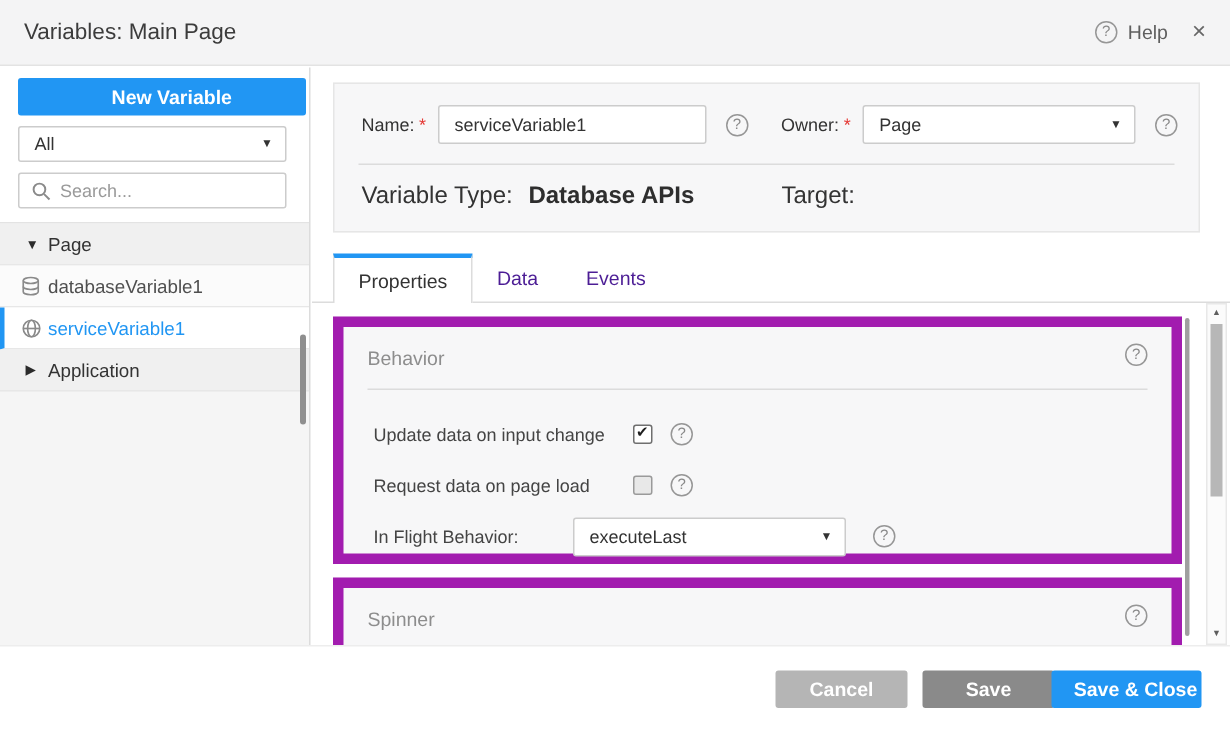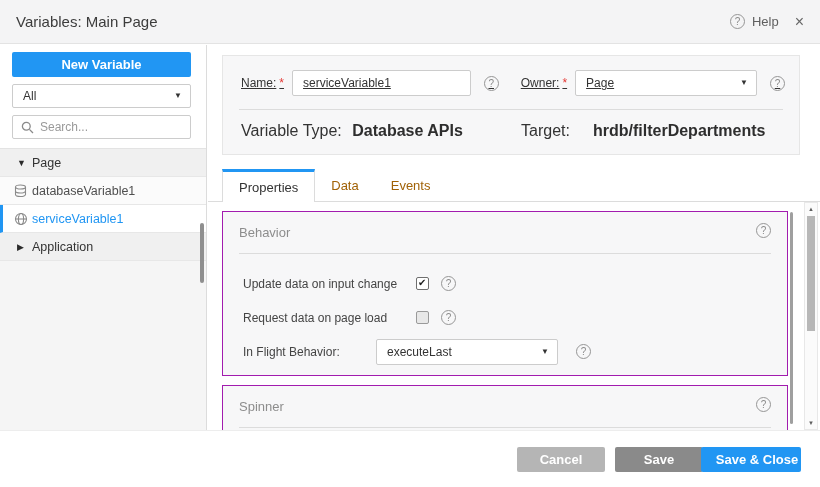--- a/index.html
+++ b/index.html
@@ -14,64 +14,64 @@
   .header-title{font-size:15px;color:#3c3c3c;}
   .header-right{margin-left:auto;display:flex;align-items:center;color:#5f5f5f;font-size:13px;}
   .header-right .help-circle{margin-right:7px;}
   .close-x{font-size:16px;color:#666;margin-left:16px;cursor:pointer;}
   .help-circle{width:15px;height:15px;border:1px solid #969696;border-radius:50%;color:#8a8a8a;
     font-size:10px;line-height:13px;text-align:center;display:inline-block;box-sizing:border-box;background:transparent;}
   
   .sidebar{position:absolute;left:0;top:45px;width:207px;height:385px;background:#fff;
     border-right:1px solid #dcdcdc;box-sizing:border-box;}
   .btn-new{position:absolute;left:12px;top:7px;width:179px;height:25px;border-radius:2px;
-    color:#fff;font-size:13px;font-weight:bold;text-align:center;line-height:25px;cursor:pointer;}
+    color:#fff;font-size:13px;font-weight:bold;text-align:center;line-height:25px;cursor:pointer;padding-left:13px;}
   .filter-select{position:absolute;left:12px;top:39px;width:179px;height:24px;border:1px solid #ccc;
     border-radius:2px;background:#fff;font-size:12px;color:#333;line-height:22px;padding:0 10px;box-sizing:border-box;}
   .sel-caret{position:absolute;right:8px;top:0;font-size:8px;color:#333;line-height:inherit;}
   .search-box{position:absolute;left:12px;top:70px;width:179px;height:24px;border:1px solid #ccc;
     border-radius:2px;background:#fff;display:flex;align-items:center;padding:0 8px;box-sizing:border-box;}
   .search-ph{font-size:12px;color:#9a9a9a;margin-left:6px;}
   .tree{position:absolute;left:0;top:103px;right:0;bottom:0;background:#f5f5f5;border-top:1px solid #e3e3e3;}
   .tree-row{height:28px;border-bottom:1px solid #e7e7e7;display:flex;align-items:center;
     font-size:12.5px;position:relative;padding-left:32px;box-sizing:border-box;cursor:pointer;}
   .row-group{background:#f0f0f0;color:#333;}
   .row-item{background:#fbfbfb;color:#4f4f4f;}
   .row-selected{background:#fff;border-left:3px solid #2196f3;padding-left:29px;}
   .tree-caret{position:absolute;left:17px;font-size:9px;color:#2b2b2b;}
   .tree-icon{position:absolute;left:14px;top:7px;}
   .row-selected .tree-icon{left:11px;}
   .side-thumb{position:absolute;right:2px;top:178px;width:4px;height:60px;background:#8f8f8f;border-radius:2px;}
   
   .main{position:absolute;left:208px;top:45px;width:612px;height:385px;background:#fff;}
   .form-panel{position:absolute;left:14px;top:10px;width:578px;height:100px;background:#f7f7f8;
     border:1px solid #e6e6e6;box-sizing:border-box;}
-  .form-row1{display:flex;align-items:center;margin:14px 14px 0 18px;font-size:12px;color:#333;text-decoration:underline;}
+  .form-row1{display:flex;align-items:center;margin:14px 14px 0 18px;font-size:12px;color:#333;}
   .req{color:#e53935;margin-left:3px;}
   .text-input{width:182px;height:26px;border:1px solid #ccc;background:#fff;font-size:12px;color:#333;
     padding:0 10px;box-sizing:border-box;margin-left:8px;border-radius:2px;font-family:inherit;}
   .ui-select{height:26px;border:1px solid #ccc;background:#fff;position:relative;font-size:12px;color:#333;
     line-height:24px;padding:0 22px 0 10px;box-sizing:border-box;border-radius:2px;cursor:pointer;}
   .owner-select{width:185px;margin-left:8px;}
   .owner-label{margin-left:22px;}
   .inline-help{margin-left:13px;flex:none;}
   .form-divider{border-top:1px solid #dcdcdc;margin:13px 16px 0 16px;}
   .form-row2{position:relative;margin:12px 16px 0 18px;height:15px;font-size:16px;color:#333;}
   .fv{font-weight:bold;margin-left:6px;color:#2e2e2e;}
   .target-label{position:absolute;left:280px;top:0;}
   .target-value{position:absolute;left:352px;top:0;font-weight:bold;color:#2e2e2e;}
   
   .tab-bar{position:absolute;left:0;top:124px;width:687px;height:33px;border-bottom:1px solid #dcdcdc;
     display:flex;box-sizing:border-box;background:#fff;}
-  .tab{font-size:13px;color:#a16207;padding:0 16px;display:flex;align-items:center;cursor:pointer;}
+  .tab{font-size:13px;color:#4c1d95;padding:0 16px;display:flex;align-items:center;cursor:pointer;}
   .tab-active{margin-left:14px;background:#fff;border:1px solid #dcdcdc;border-top:3px solid #2196f3;
     border-bottom:none;color:#333;margin-bottom:-1px;z-index:2;}
   
   .content{position:absolute;left:0;top:157px;width:612px;height:228px;overflow:hidden;background:#fff;}
-  .panel{position:absolute;left:14px;width:566px;background:#f7f7f8;border:1px solid #a21caf;box-sizing:border-box;}
+  .panel{position:absolute;left:14px;width:566px;background:#f7f7f8;border:7px solid #a21caf;box-sizing:border-box;}
   .behavior-panel{top:9px;height:165px;}
   .spinner-panel{top:183px;height:80px;}
   .panel-head{position:relative;margin:13px 16px 0 16px;font-size:13px;color:#8d8d8d;
     padding-bottom:13px;border-bottom:1px solid #dcdcdc;}
   .panel-head .help-circle{position:absolute;right:0;top:-2px;}
   .prop-row{position:relative;height:34px;margin-left:20px;}
   .first-row{margin-top:13px;}
   .prop-label{position:absolute;left:0;top:0;line-height:34px;font-size:12px;color:#444;}
   .checkbox{position:absolute;left:173px;top:10px;width:13px;height:13px;border:1px solid #9a9a9a;
     background:#e8e8e8;box-sizing:border-box;border-radius:2px;cursor:pointer;}
@@ -167,21 +167,20 @@
         <span>Page</span>
         <span class="sel-caret">▼</span>
       </div>
       <span class="help-circle inline-help">?</span>
     </div>
     <div class="form-divider"></div>
     <div class="form-row2">
       <span>Variable Type:</span>
       <span class="fv">Database APIs</span>
       <span class="target-label">Target:</span>
-      <span class="target-value">hrdb/filterDepartments</span>
     </div>
   </div>
 
   <div class="tab-bar">
     <div class="tab tab-active">Properties</div>
     <div class="tab">Data</div>
     <div class="tab">Events</div>
   </div>
 
   <div class="content">

